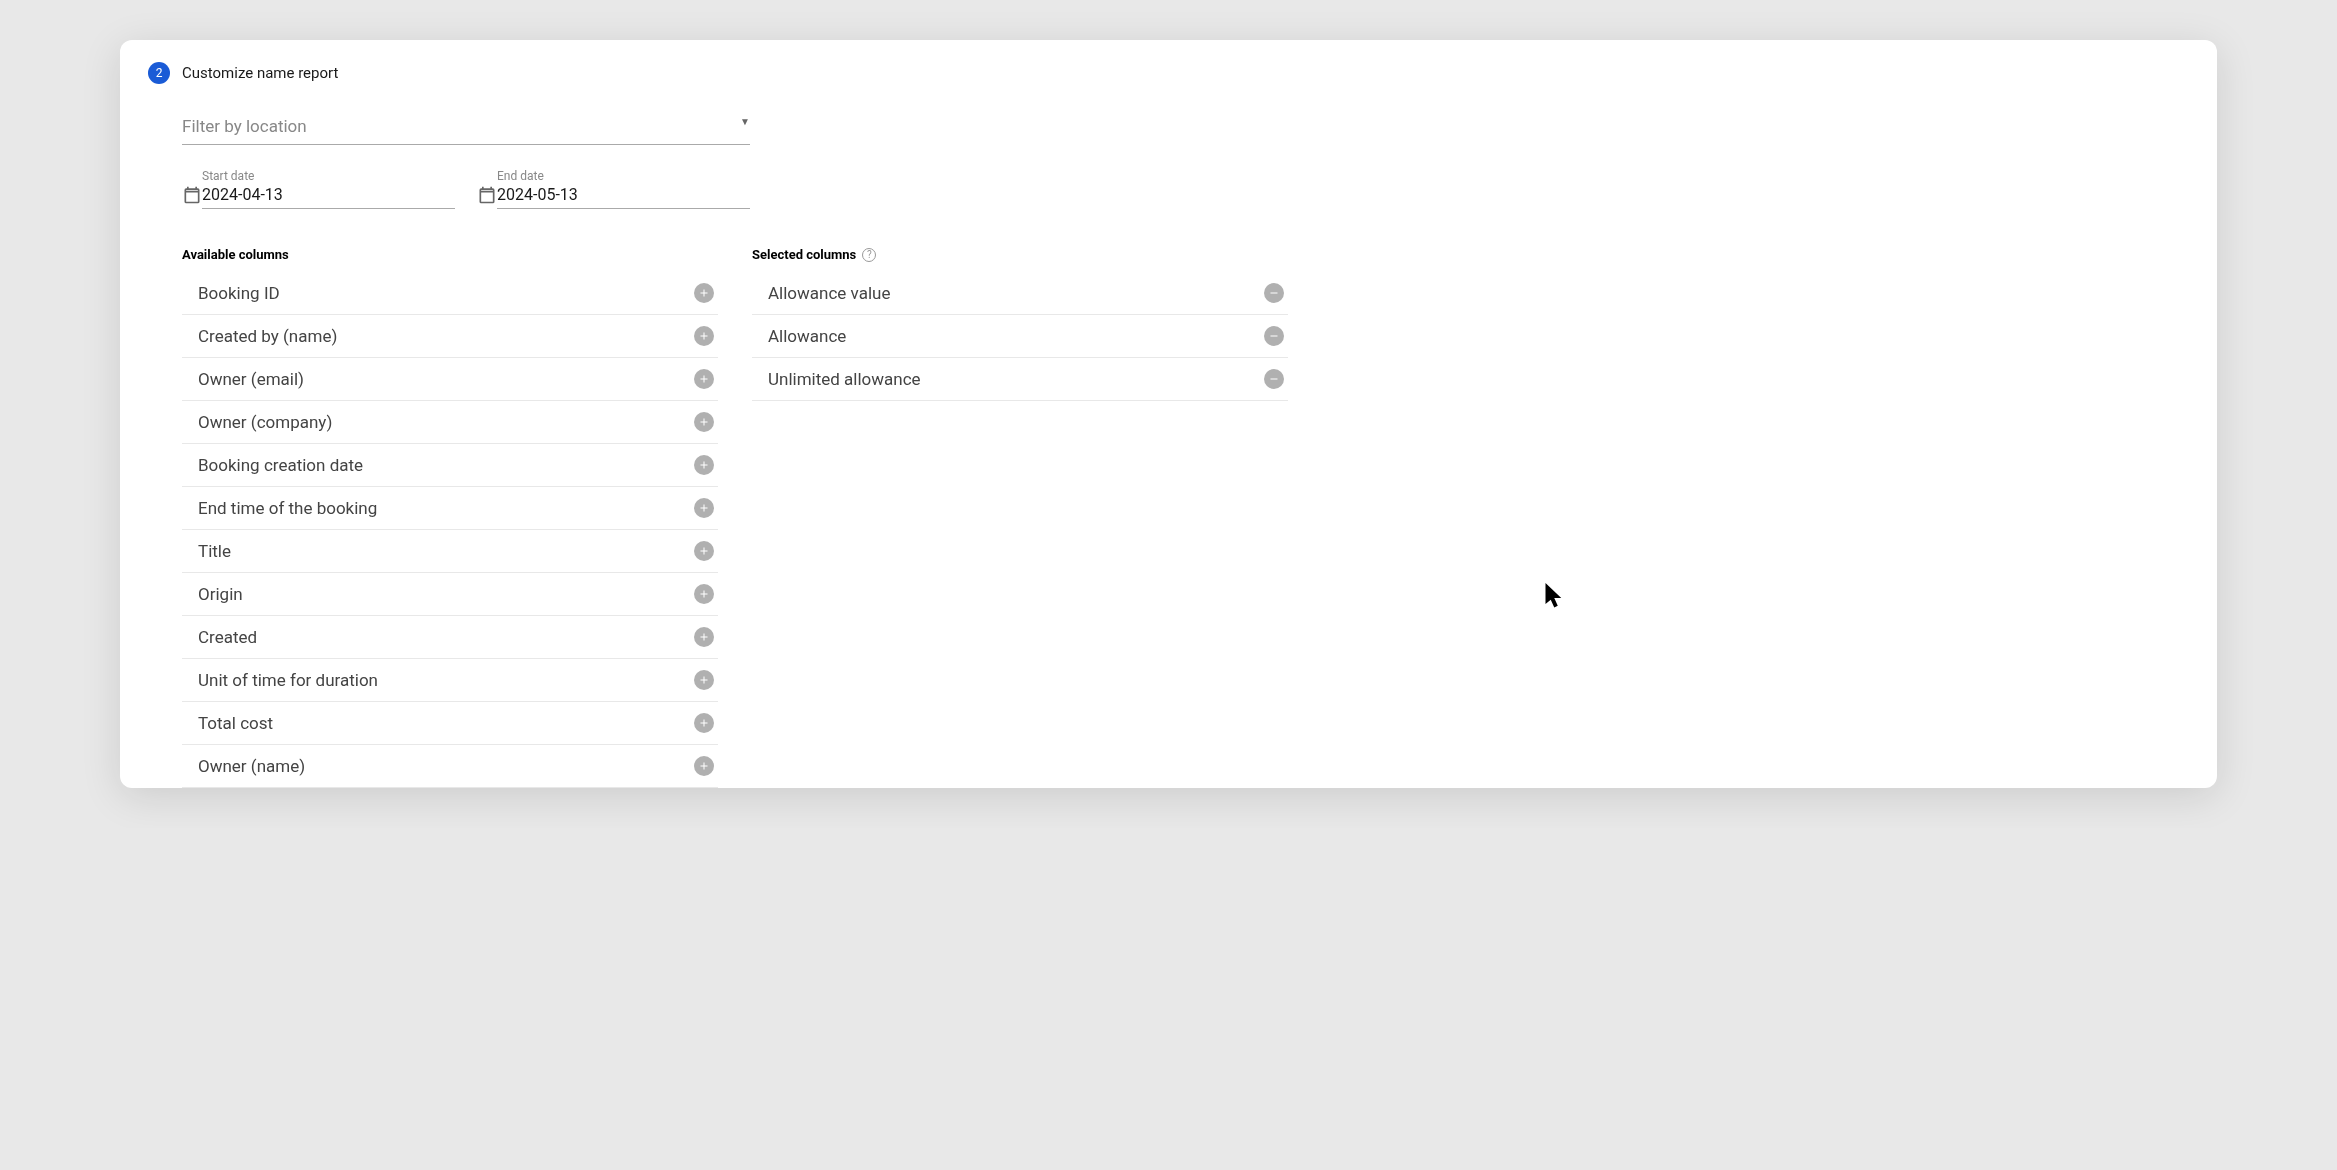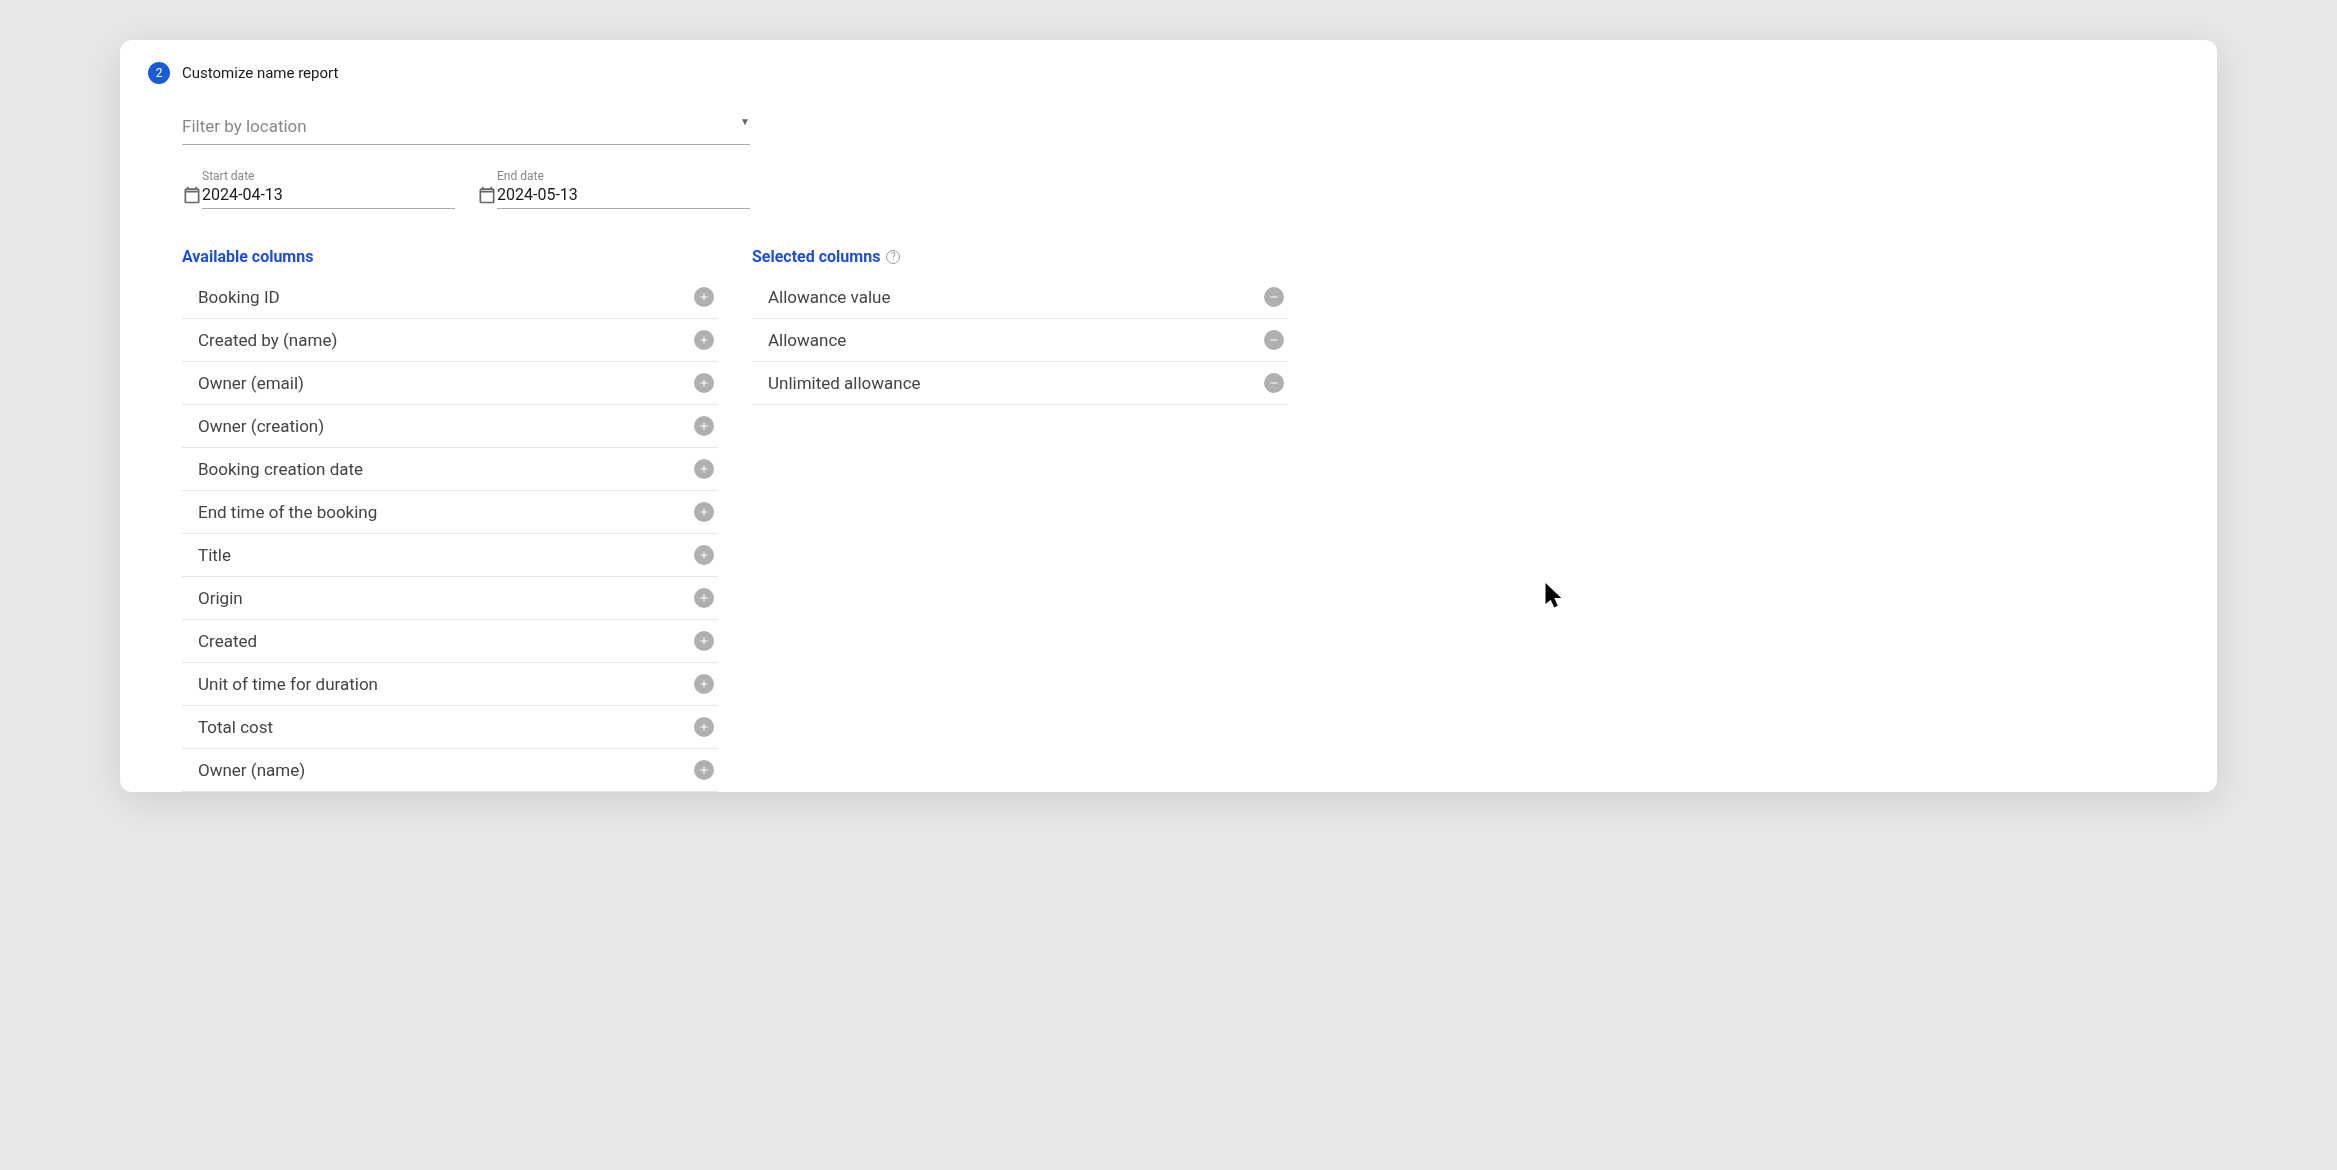--- a/index.html
+++ b/index.html
@@ -103,23 +103,23 @@
       flex: 1;
       max-width: 536px;
     }
     .section-header {
       display: flex;
       align-items: center;
       gap: 6px;
       margin-bottom: 10px;
     }
     .section-title {
-      font-size: 16px;
+      font-size: 13px;
       font-weight: 700;
-      color: #1d4ed8;
+      color: #000000;
     }
     .help-icon {
       width: 14px;
       height: 14px;
       border: 1px solid #999;
       border-radius: 50%;
       display: inline-flex;
       align-items: center;
       justify-content: center;
       font-size: 10px;
@@ -227,21 +227,21 @@
             </div>
             <div class="column-item">
               <span class="column-label">Owner (email)</span>
               <span class="action-btn">
                 <svg viewBox="0 0 24 24">
                   <path d="M19 13h-6v6h-2v-6H5v-2h6V5h2v6h6v2z"></path>
                 </svg>
               </span>
             </div>
             <div class="column-item">
-              <span class="column-label">Owner (creation)</span>
+              <span class="column-label">Owner (company)</span>
               <span class="action-btn">
                 <svg viewBox="0 0 24 24">
                   <path d="M19 13h-6v6h-2v-6H5v-2h6V5h2v6h6v2z"></path>
                 </svg>
               </span>
             </div>
             <div class="column-item">
               <span class="column-label">Booking creation date</span>
               <span class="action-btn">
                 <svg viewBox="0 0 24 24">

